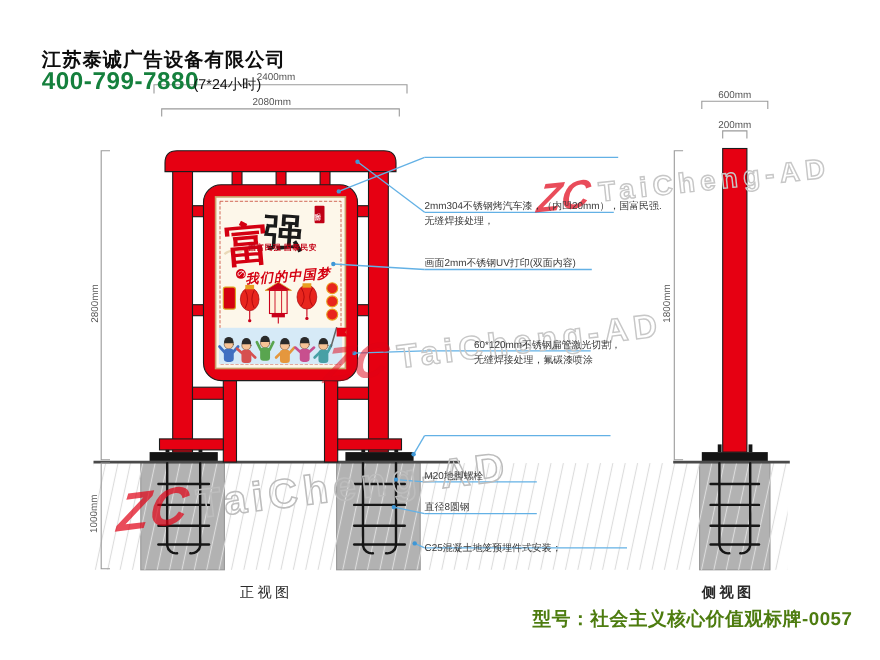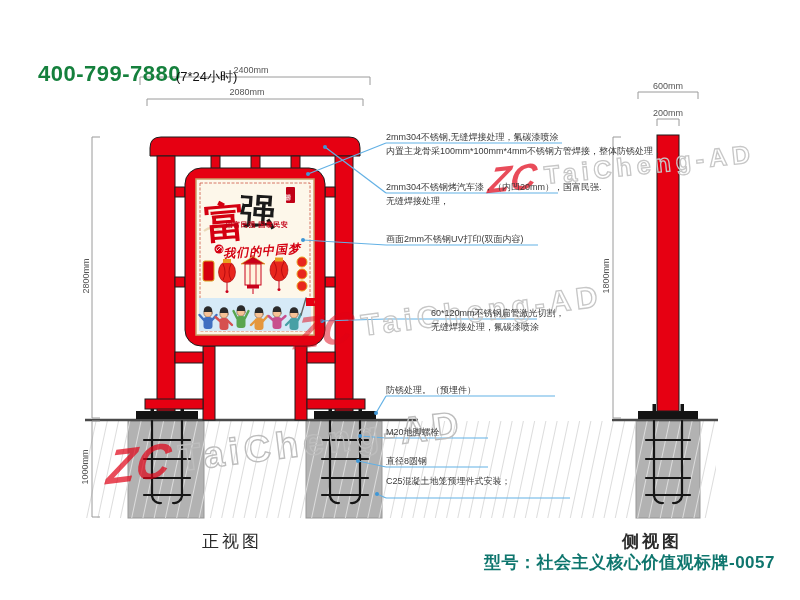--- a/index.html
+++ b/index.html
@@ -7,22 +7,22 @@
   .canvas{position:relative;width:800px;height:600px;background:#fff;}
   .abs{position:absolute;}
   svg{position:absolute;left:0;top:0;}
   .company{left:38px;top:42px;font-size:17.5px;font-weight:800;color:#0d0d0d;letter-spacing:1px;}
   .phone{left:38px;top:61px;font-size:22px;font-weight:800;color:#15803d;letter-spacing:.5px;}
   .hours{left:176px;top:68px;font-size:13px;font-weight:400;color:#111;}
   .dim{font-size:9px;color:#555;text-align:center;width:60px;}
   .dim-v{transform:rotate(-90deg);transform-origin:center;}
   .anno{left:386px;font-size:9px;line-height:11.5px;color:#3a3a3a;white-space:nowrap;}
   .anno .l1{margin-bottom:2px;}
-  .viewlabel{font-size:17px;color:#2b2b2b;letter-spacing:3px;font-weight:500;width:80px;text-align:left;}
-  .model{left:484px;top:551px;font-size:17px;font-weight:700;color:#0f766e;letter-spacing:.5px;}
+  .viewlabel{font-size:13px;color:#2b2b2b;letter-spacing:3px;font-weight:500;width:80px;text-align:center;}
+  .model{left:484px;top:551px;font-size:17px;font-weight:700;color:#4d7c0f;letter-spacing:.5px;}
   .wm{display:flex;align-items:center;gap:8px;pointer-events:none;white-space:nowrap;}
   .wm-logo{font-weight:900;font-style:italic;transform:skewX(-14deg);color:rgba(224,0,20,.7);}
   .wm-text{font-weight:700;color:transparent;-webkit-text-stroke:1.3px #c7c7c7;letter-spacing:5px;}
   .wm-top{left:488px;top:146px;transform:rotate(-6deg);}
   .wm-top .wm-logo{font-size:36px;}
   .wm-top .wm-text{font-size:25px;}
   .wm-mid{left:294px;top:290px;transform:rotate(-7deg);}
   .wm-mid .wm-logo{font-size:44px;color:rgba(224,0,20,.5);}
   .wm-mid .wm-text{font-size:30px;}
   .wm-bot{left:106px;top:418px;transform:rotate(-7deg);}
@@ -248,56 +248,52 @@
   </div>
   <div class="abs wm wm-mid">
     <span class="wm-logo">ZC</span>
     <span class="wm-text">TaiCheng-AD</span>
   </div>
   <div class="abs wm wm-bot">
     <span class="wm-logo">ZC</span>
     <span class="wm-text">TaiCheng-AD</span>
   </div>
 
+  <div class="abs company">江苏泰诚广告设备有限公司</div>
   <div class="abs phone">400-799-7880</div>
   <div class="abs hours">(7*24小时)</div>
 
   <div class="abs dim" style="left:221px;top:65px;">2400mm</div>
   <div class="abs dim" style="left:217px;top:87px;">2080mm</div>
   <div class="abs dim dim-v" style="left:56px;top:271px;">2800mm</div>
   <div class="abs dim dim-v" style="left:55px;top:462px;">1000mm</div>
   <div class="abs dim" style="left:638px;top:81px;">600mm</div>
   <div class="abs dim" style="left:638px;top:108px;">200mm</div>
   <div class="abs dim dim-v" style="left:576px;top:271px;">1800mm</div>
 
-  <div class="abs anno" style="top:132px;">
-    <div class="l1">2mm304不锈钢,无缝焊接处理，氟碳漆喷涂</div>
-    <div>内置主龙骨采100mm*100mm*4mm不锈钢方管焊接，整体防锈处理，</div>
-  </div>
   <div class="abs anno" style="top:182px;">
     <div class="l1">2mm304不锈钢烤汽车漆，（内凹20mm），国富民强.</div>
     <div>无缝焊接处理，</div>
   </div>
   <div class="abs anno" style="top:234px;text-align:right;">
     <div class="l1">画面2mm不锈钢UV打印(双面内容)</div>
   </div>
   <div class="abs anno" style="top:308px;margin-left:45px;">
     <div class="l1">60*120mm不锈钢扁管激光切割，</div>
     <div>无缝焊接处理，氟碳漆喷涂</div>
   </div>
   <div class="abs anno" style="top:385px;">
-    <div>防锈处理。（预埋件）</div>
   </div>
   <div class="abs anno" style="top:427px;">
     <div class="l1">M20地脚螺栓</div>
   </div>
   <div class="abs anno" style="top:456px;">
     <div class="l1">直径8圆钢</div>
   </div>
-  <div class="abs anno" style="top:476px;">
+  <div class="abs anno" style="top:493px;">
     <div class="l1">C25混凝土地笼预埋件式安装；</div>
   </div>
 
   <div class="abs viewlabel" style="left:202px;top:530px;">正视图</div>
   <div class="abs viewlabel" style="left:622px;top:530px;font-weight:bold;">侧视图</div>
 
   <div class="abs model">型号：社会主义核心价值观标牌-0057</div>
 
 </div>
 

